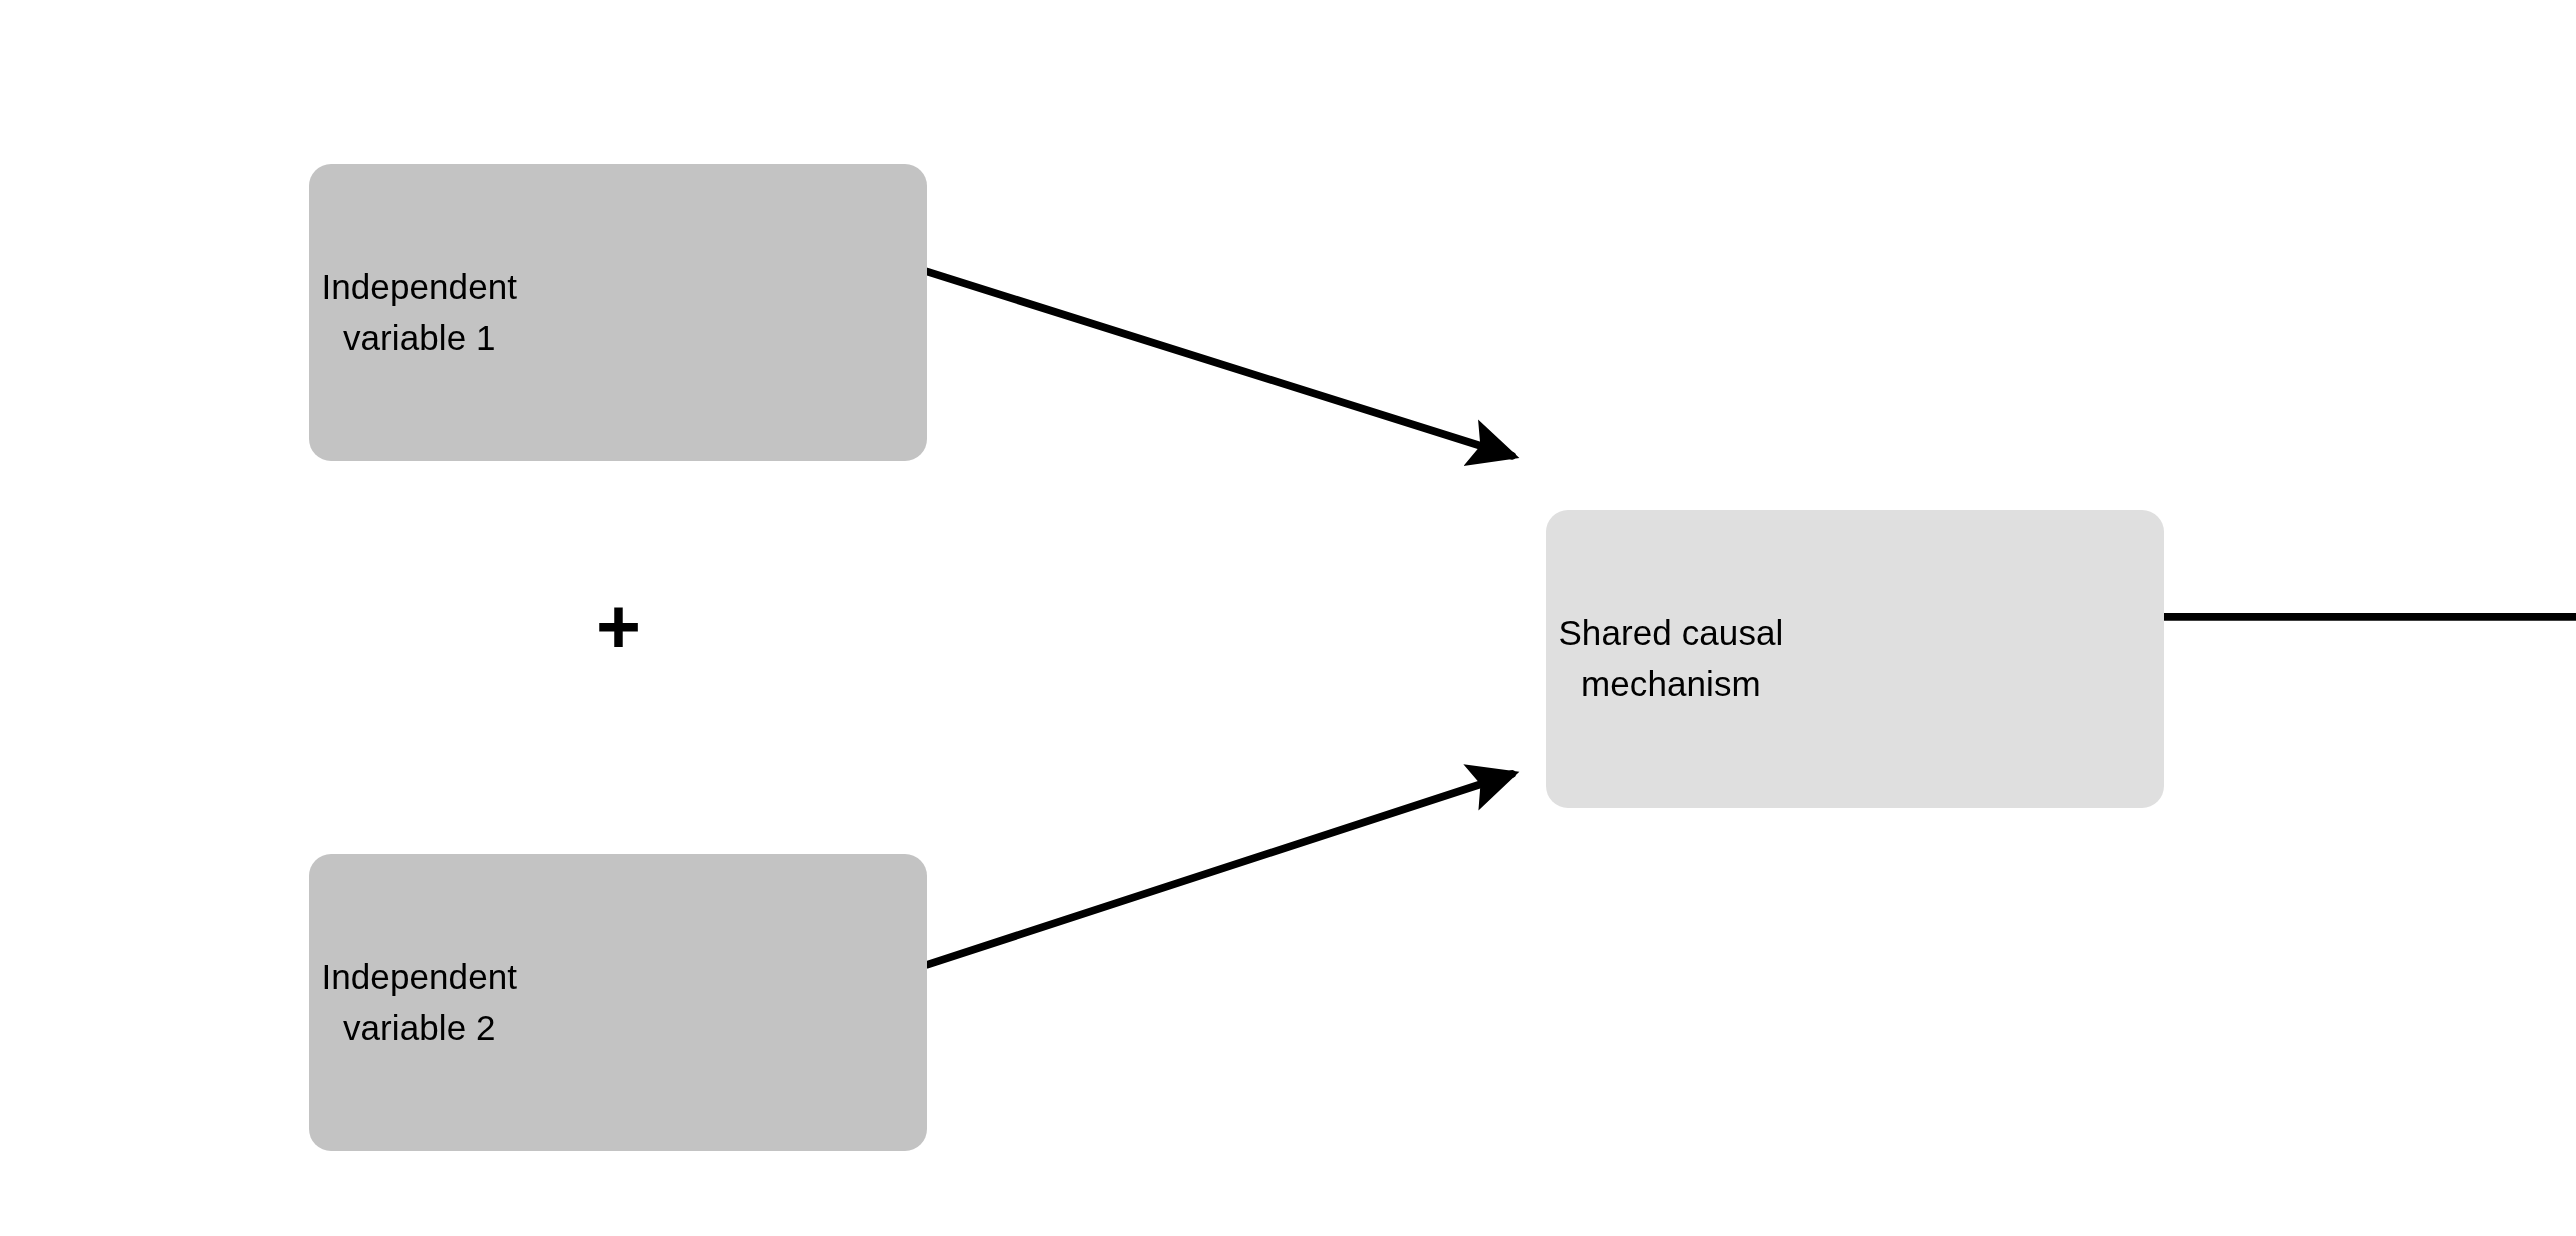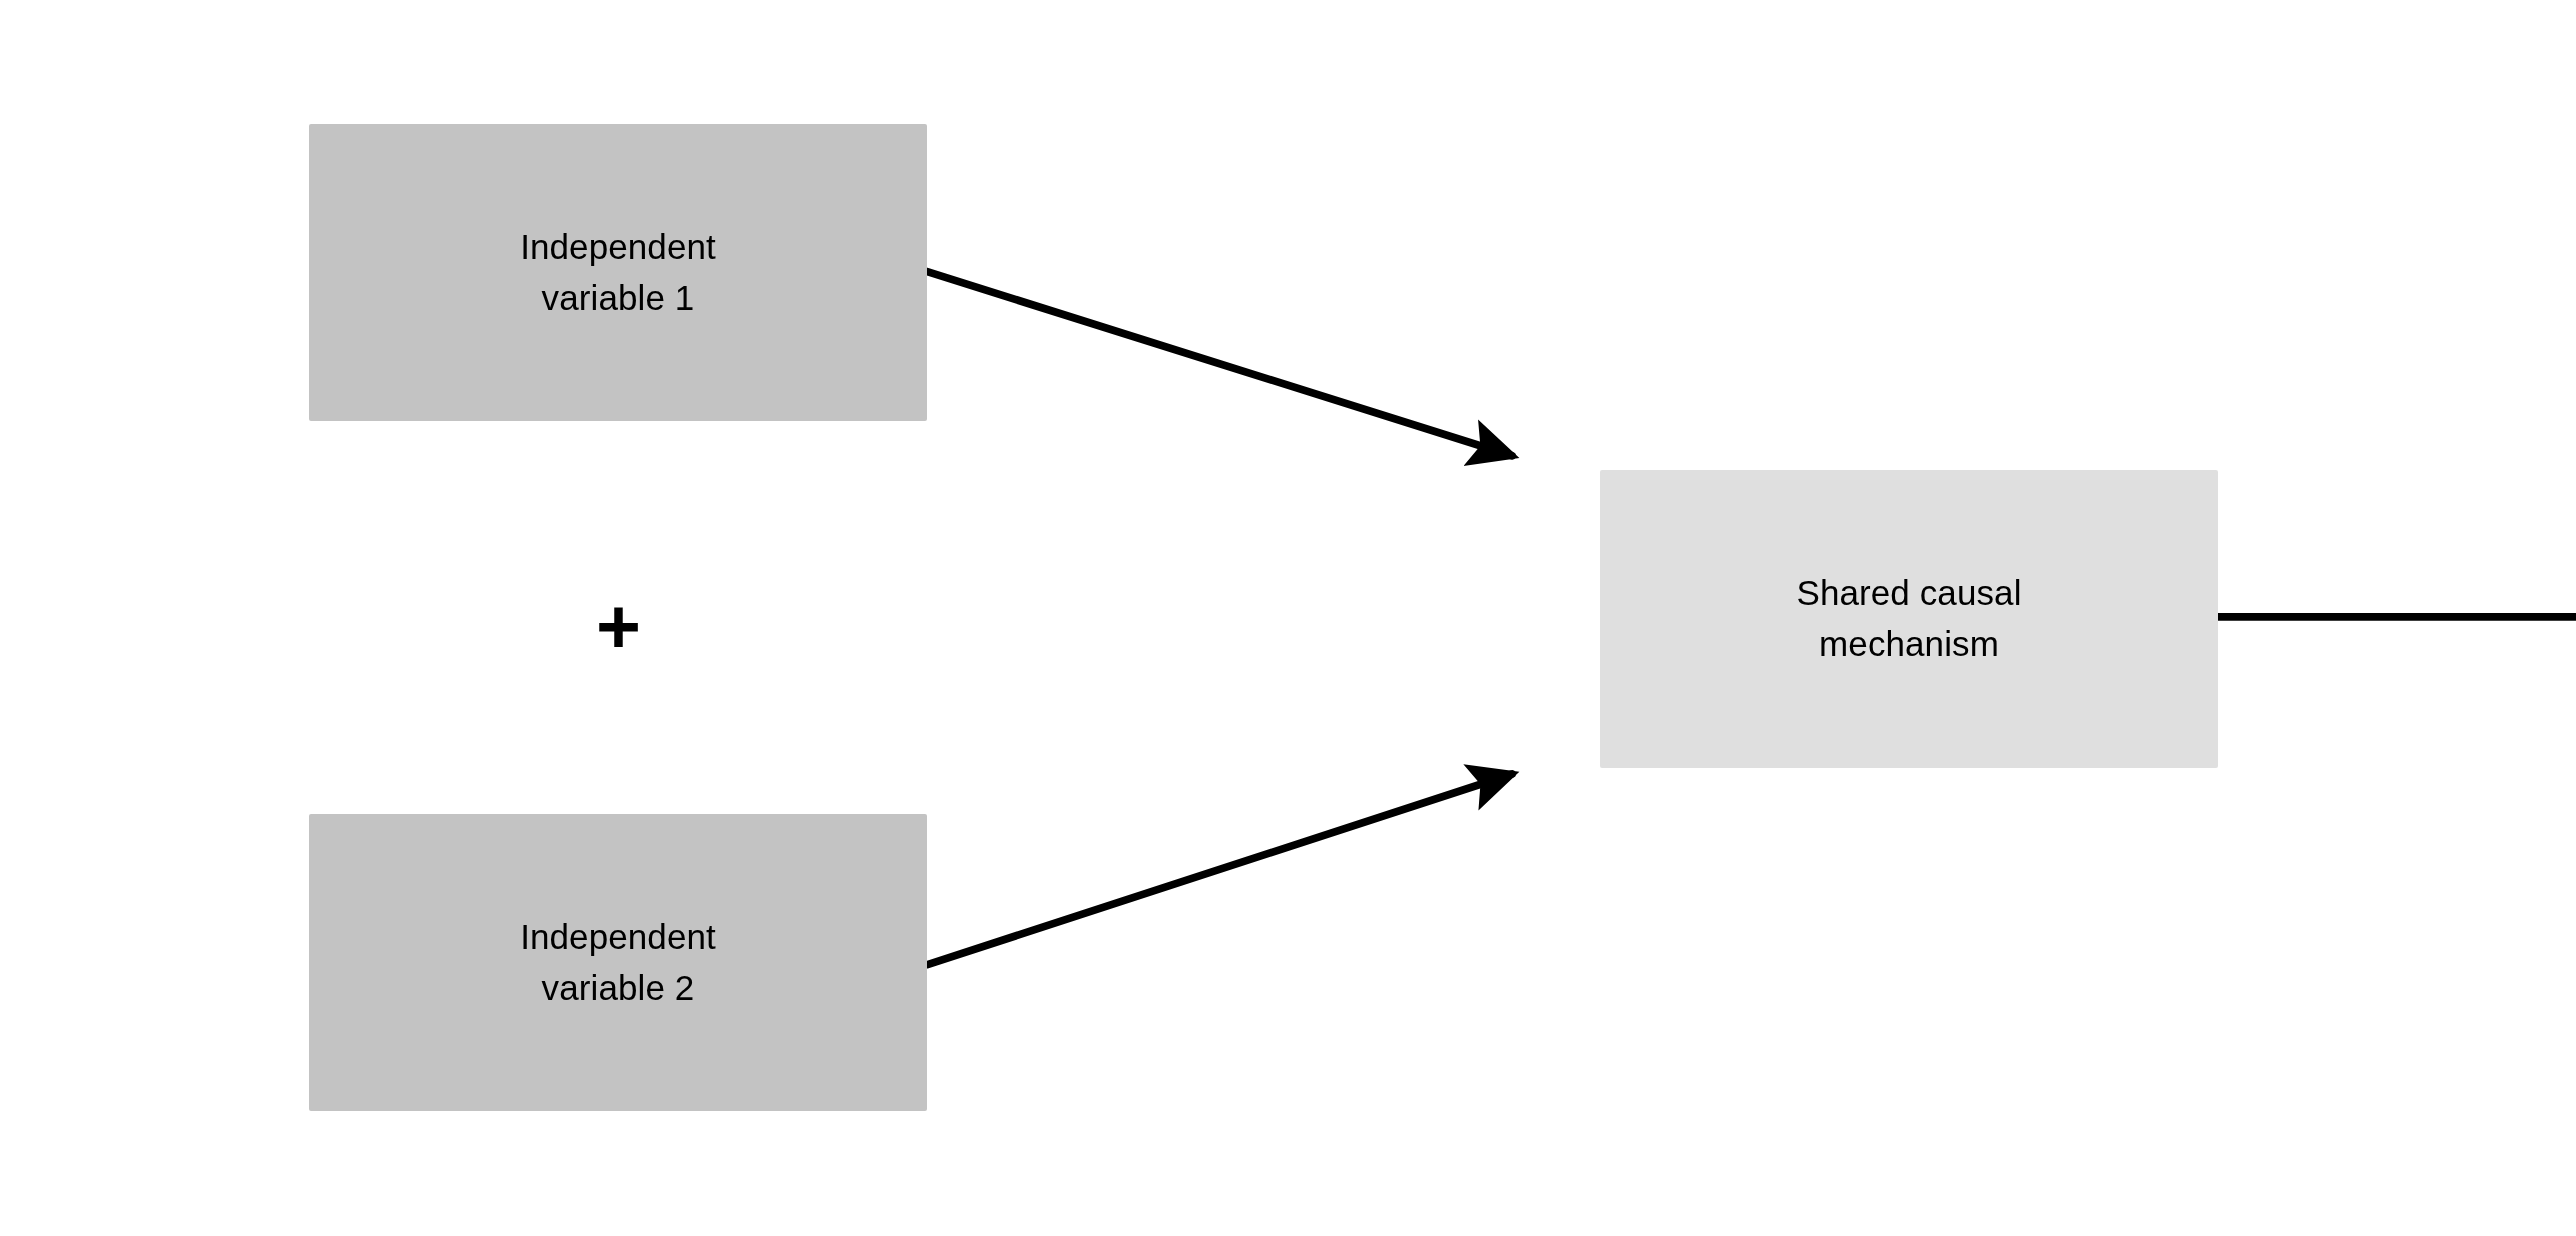--- a/index.html
+++ b/index.html
@@ -14,27 +14,27 @@
     position: relative;
     width: 3709px;
     height: 1236px;
     background: #ffffff;
     overflow: hidden;
   }
   .node {
     position: absolute;
     display: flex;
     align-items: center;
-    justify-content: center;
     text-align: center;
-    border-radius: 2px;
+    border-radius: 22px;
     color: #000000;
     font-size: 35px;
     line-height: 1.45;
     letter-spacing: 0.1px;
+    margin-top: 40px;
     -webkit-font-smoothing: antialiased;
   }
   .node .node-label {
     display: block;
     white-space: pre-line;
     padding: 0 12.4px;
   }
   #node-iv1 {
     left: 309px;
     top: 124px;
@@ -43,21 +43,21 @@
     background: #c3c3c3;
   }
   #node-iv2 {
     left: 309px;
     top: 814px;
     width: 618px;
     height: 297px;
     background: #c3c3c3;
   }
   #node-mech {
-    left: 1600px;
+    left: 1546px;
     top: 470px;
     width: 618px;
     height: 298px;
     background: #dfdfdf;
   }
   #plus-symbol {
     position: absolute;
     left: 567px;
     top: 577px;
     width: 103px;

